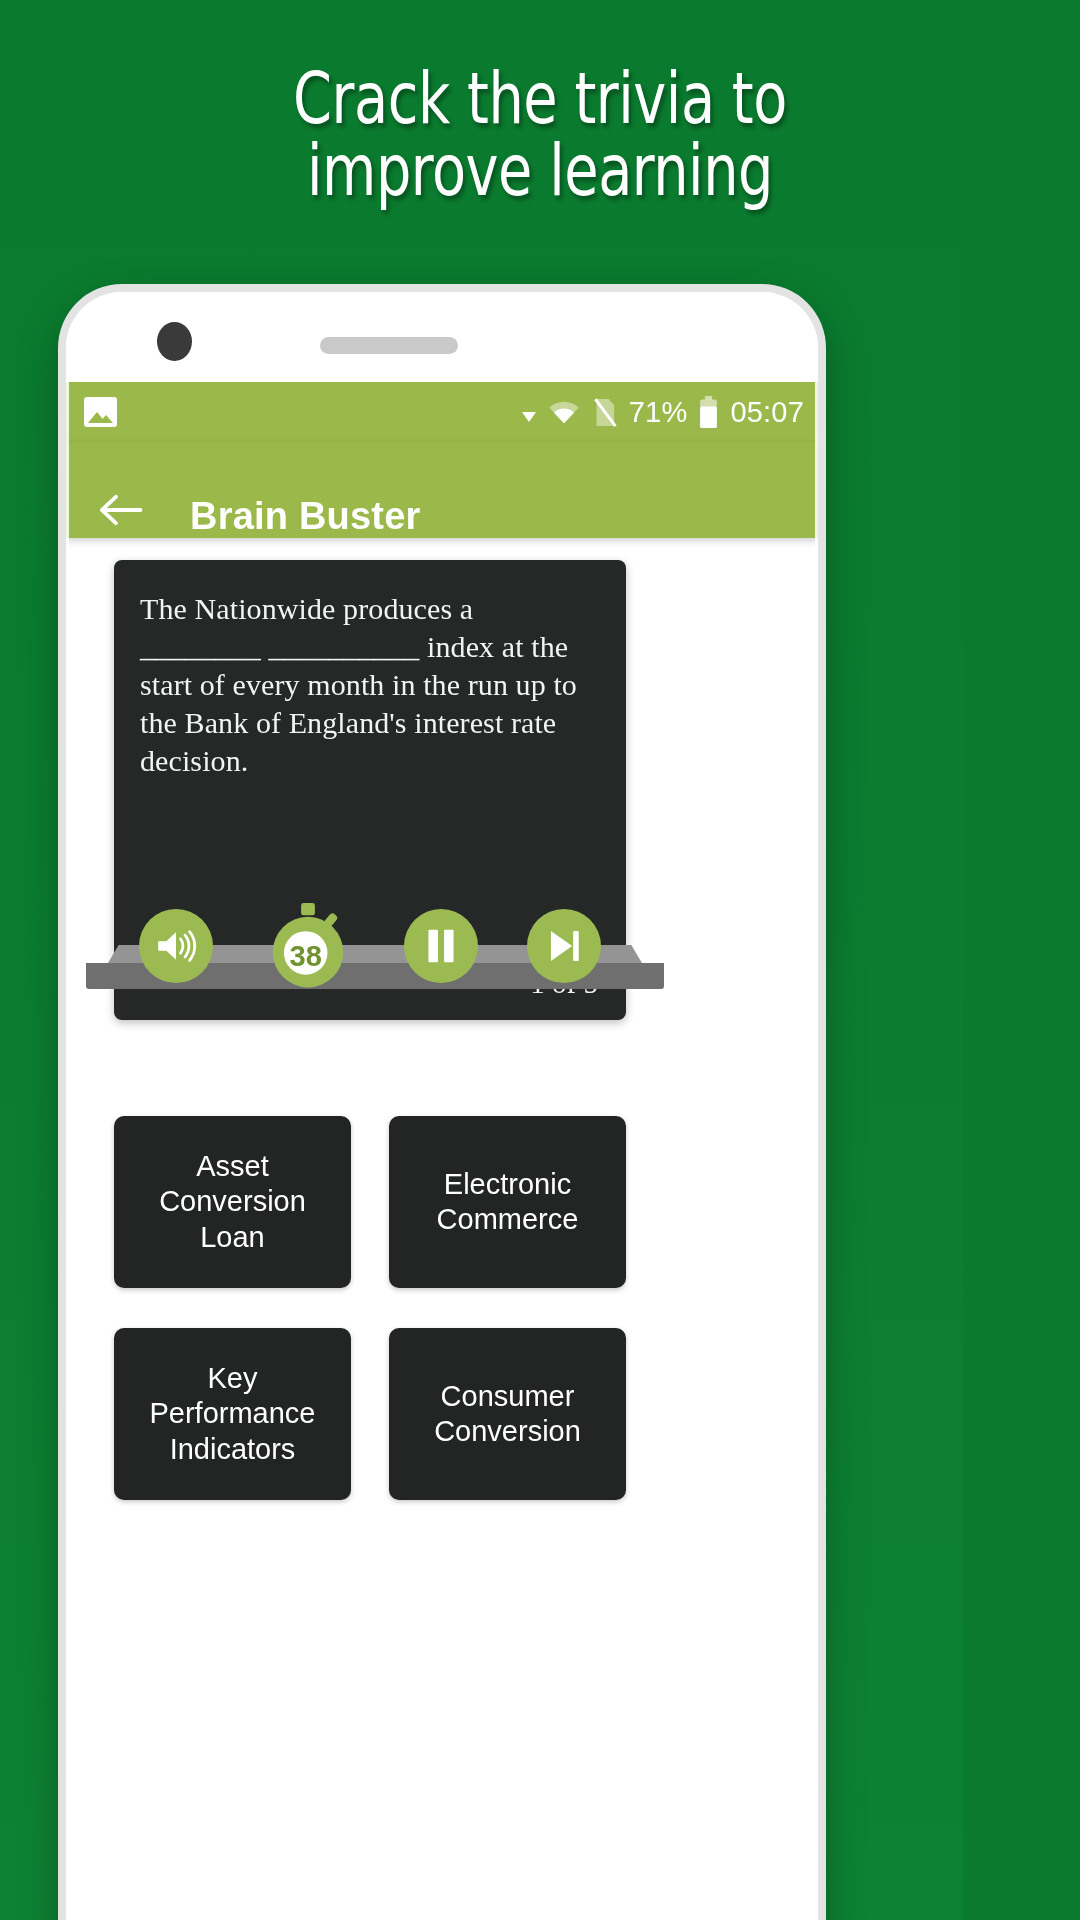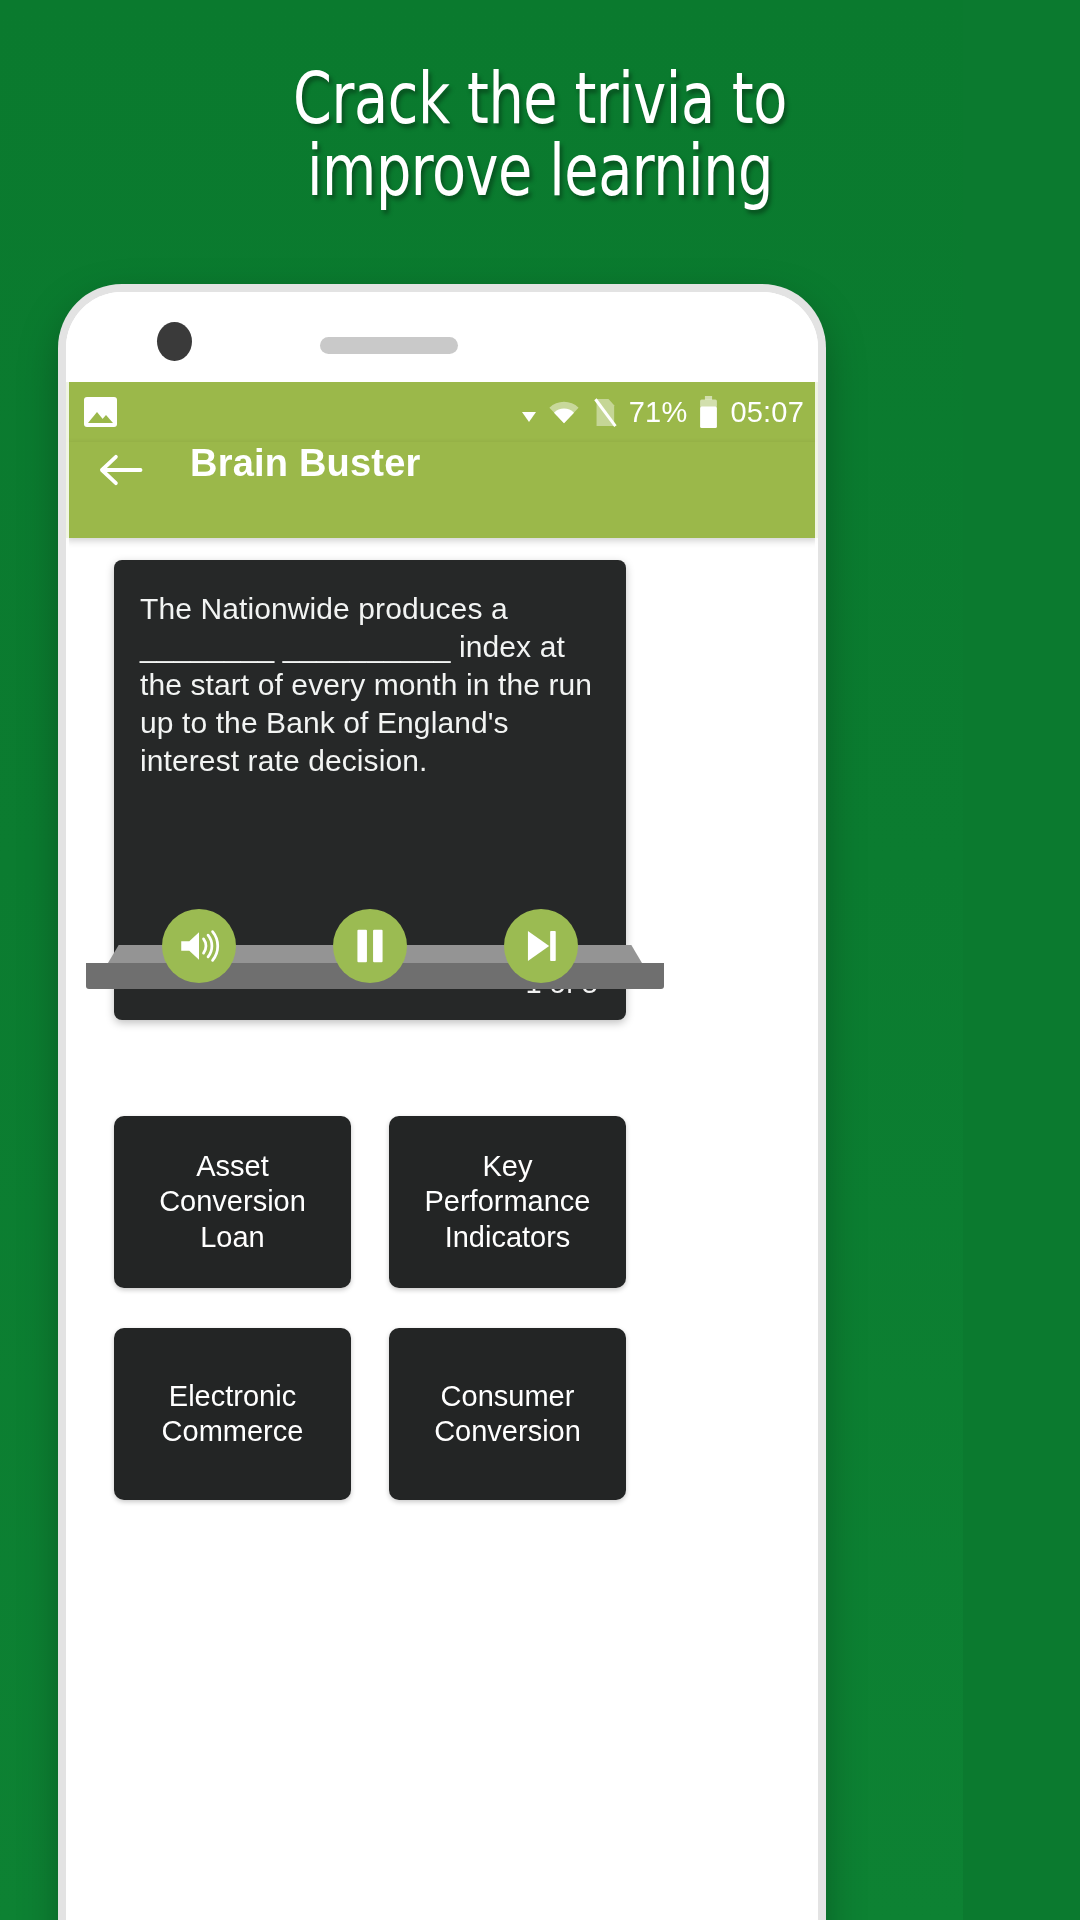--- a/index.html
+++ b/index.html
@@ -164,21 +164,21 @@
     border-right: 7px solid transparent;
     border-top: 10px solid #ffffff;
     margin-top: 9px;
   }
 
   
   #app-bar {
     height: 96px;
     background: #9bb84a;
     display: flex;
-    align-items: flex-start;
+    align-items: flex-end;
     padding-left: 26px;
     box-shadow: 0 3px 7px rgba(0,0,0,0.18);
     position: relative;
     z-index: 5;
   }
   #back-arrow-btn {
     width: 56px;
     height: 56px;
     display: flex;
     align-items: center;
@@ -205,20 +205,21 @@
   #question-card {
     position: absolute;
     left: 48px;
     top: 22px;
     width: 512px;
     min-height: 460px;
     background: #262828;
     border-radius: 8px;
     box-shadow: 0 3px 9px rgba(0,0,0,0.25);
     overflow: hidden;
+    font-family: Liberation Serif, serif;
   }
   #question-text {
     color: #f2f4f3;
     font-size: 30px;
     line-height: 1.27;
     padding: 30px 26px 0 26px;
     font-weight: 300;
     letter-spacing: 0.1px;
   }
   #question-counter {
@@ -382,40 +383,49 @@
 
           <div class="ctrl-btn">
             <svg width="42" height="36" viewBox="0 0 26 22">
               <path d="M2 8 H7 L13 2.5 V19.5 L7 14 H2 Z" fill="#ffffff"></path>
               <path d="M15.8 6.6 A7.2 7.2 0 0 1 15.8 15.4" fill="none" stroke="#ffffff" stroke-width="1.7" stroke-linecap="round"></path>
               <path d="M18.6 4.3 A10.6 10.6 0 0 1 18.6 17.7" fill="none" stroke="#ffffff" stroke-width="1.7" stroke-linecap="round"></path>
               <path d="M21.4 2.1 A14 14 0 0 1 21.4 19.9" fill="none" stroke="#ffffff" stroke-width="1.7" stroke-linecap="round"></path>
             </svg>
           </div>
 
+          <div class="ctrl-btn" id="timer-btn">
+            <svg width="92" height="92" viewBox="0 0 60 60">
+              <rect x="25.5" y="2" width="9" height="8" rx="1.6" fill="#9bbb52"></rect>
+              <rect x="42.2" y="8.6" width="5.6" height="9.2" rx="2.4" fill="#9bbb52" transform="rotate(40 45 13)"></rect>
+              <circle cx="30" cy="34" r="23" fill="#9bbb52"></circle>
+              <circle cx="28.5" cy="34.5" r="14.2" fill="#ffffff"></circle>
+              <text x="28.5" y="43" font-family="Liberation Sans, sans-serif" font-size="19" font-weight="700" fill="#6f9331" text-anchor="middle">38</text>
+            </svg>
+          </div>
 
           <div class="ctrl-btn">
             <svg width="34" height="38" viewBox="0 0 20 22">
               <rect x="2.6" y="1.5" width="5.6" height="19" rx="0.6" fill="#ffffff"></rect>
               <rect x="11.8" y="1.5" width="5.6" height="19" rx="0.6" fill="#ffffff"></rect>
             </svg>
           </div>
 
           <div class="ctrl-btn">
             <svg width="36" height="38" viewBox="0 0 22 22">
               <path d="M3 1.8 L16 11 L3 20.2 Z" fill="#ffffff"></path>
               <rect x="16.6" y="1.8" width="3.4" height="18.4" rx="0.5" fill="#ffffff"></rect>
             </svg>
           </div>
 
         </div>
 
         <div id="answer-grid">
           <div class="answer-card">Asset Conversion Loan</div>
+          <div class="answer-card">Electronic Commerce</div>
           <div class="answer-card">Key Performance Indicators</div>
-          <div class="answer-card">Electronic Commerce</div>
           <div class="answer-card">Consumer Conversion</div>
         </div>
 
       </div>
     </div>
   </div>
 </div>
 
 </body></html>

